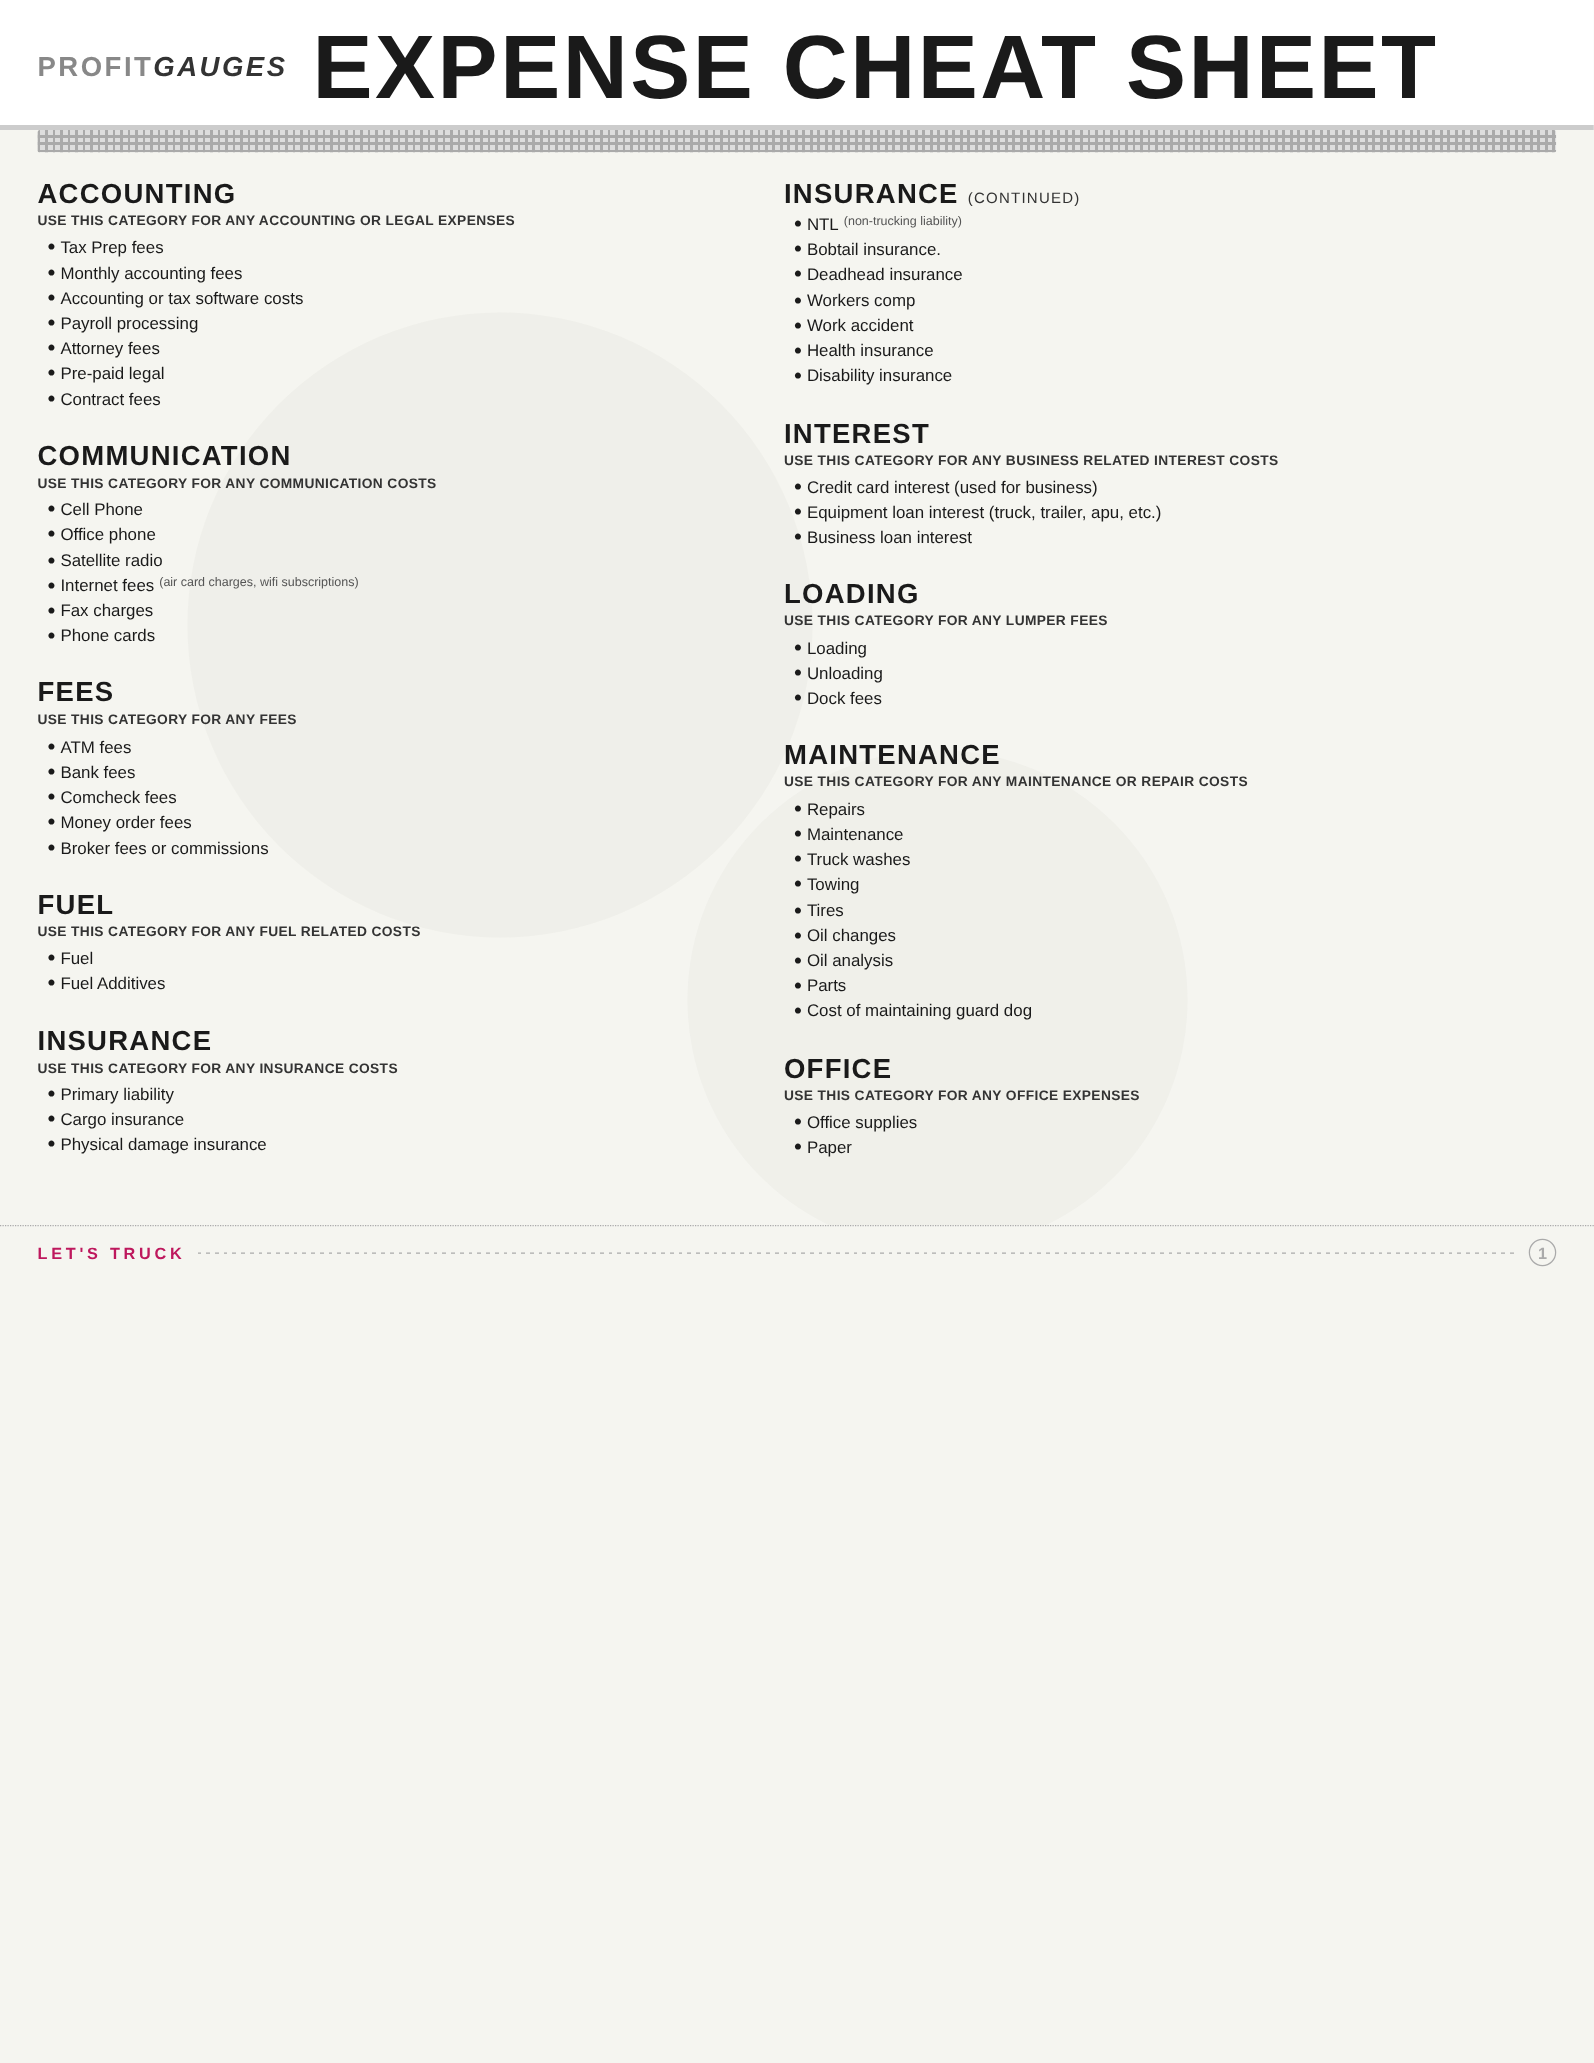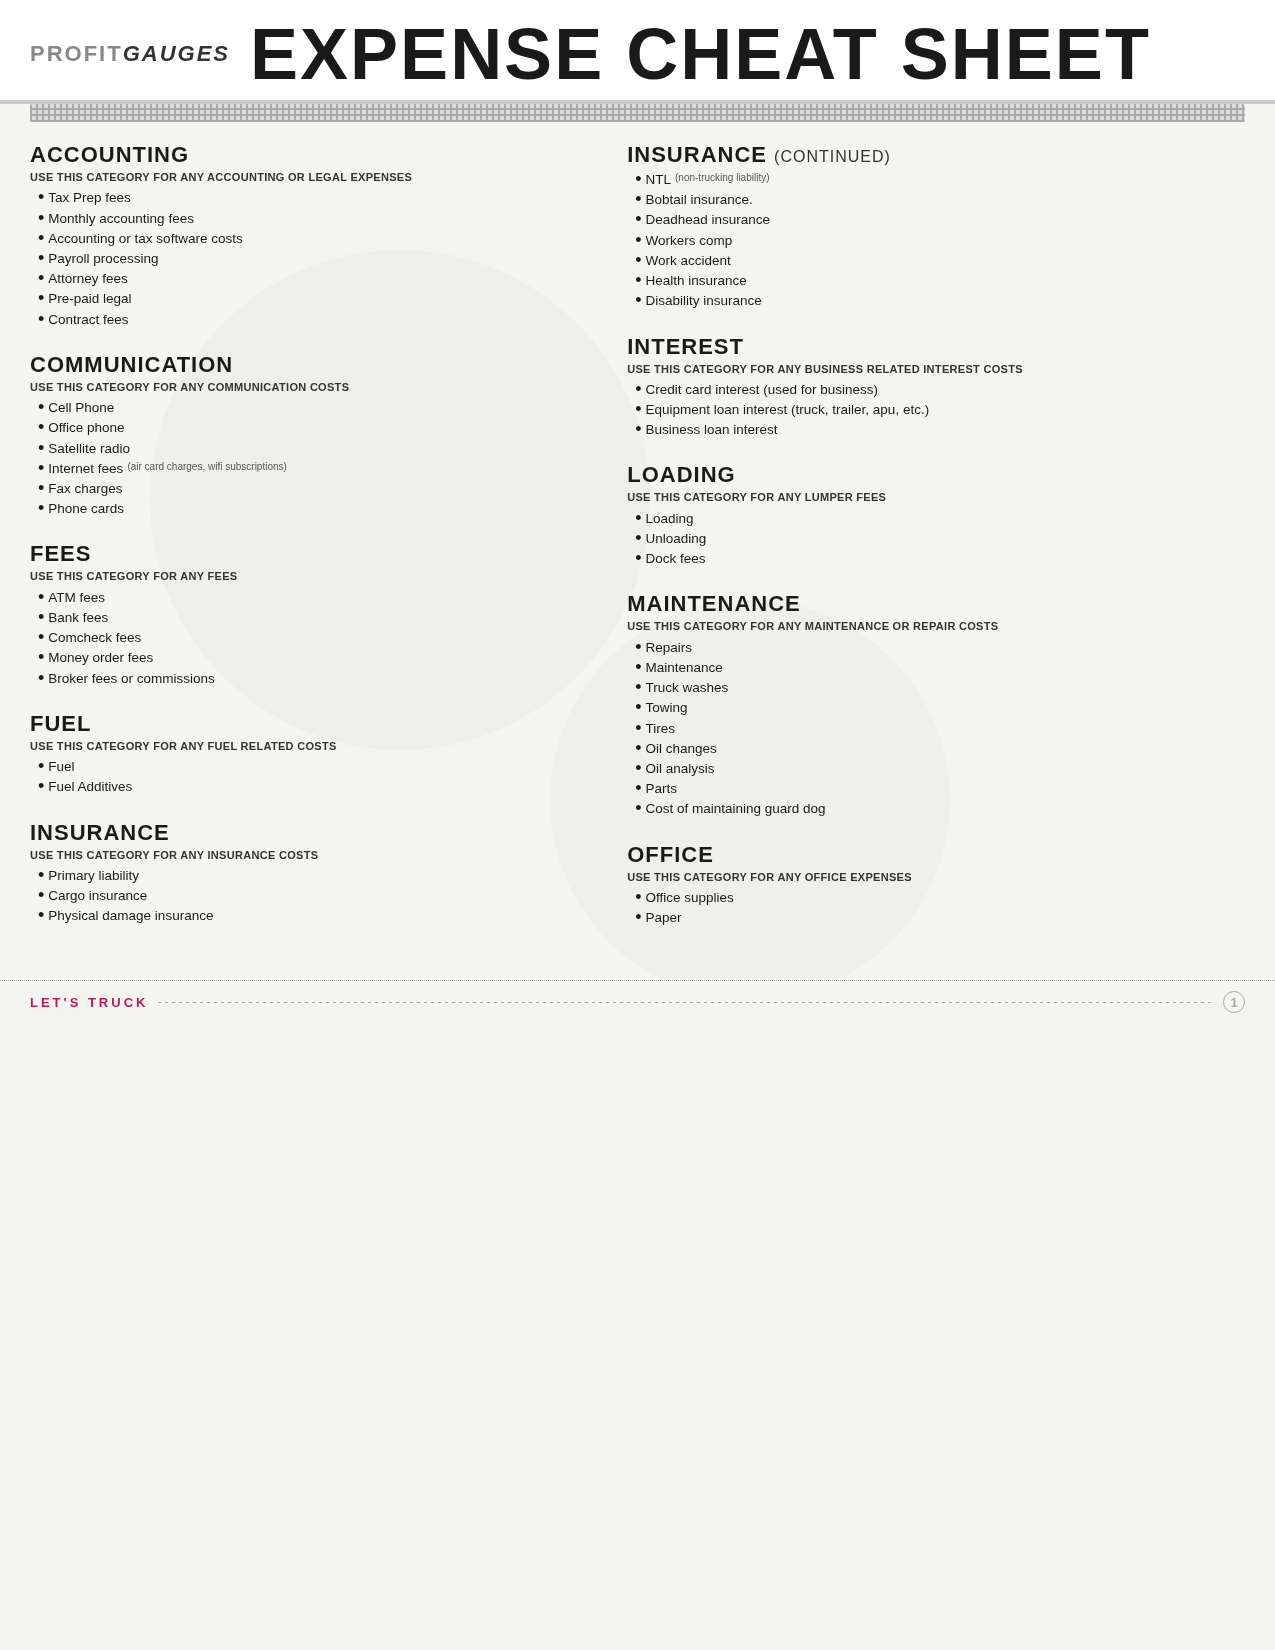--- a/index.html
+++ b/index.html
@@ -93,21 +93,21 @@
     .section-title {
       font-size: 22px;
       font-weight: 900;
       color: #1a1a1a;
       text-transform: uppercase;
       letter-spacing: 1px;
       font-family: 'Arial Black', Arial, sans-serif;
       margin-bottom: 2px;
     }
     .section-title-continued {
-      font-size: 16px;
+      font-size: 12px;
       font-weight: normal;
       text-transform: uppercase;
       letter-spacing: 1px;
       color: #333;
       font-family: Arial, sans-serif;
     }
     .section-subtitle {
       font-size: 11px;
       font-weight: bold;
       color: #333;

